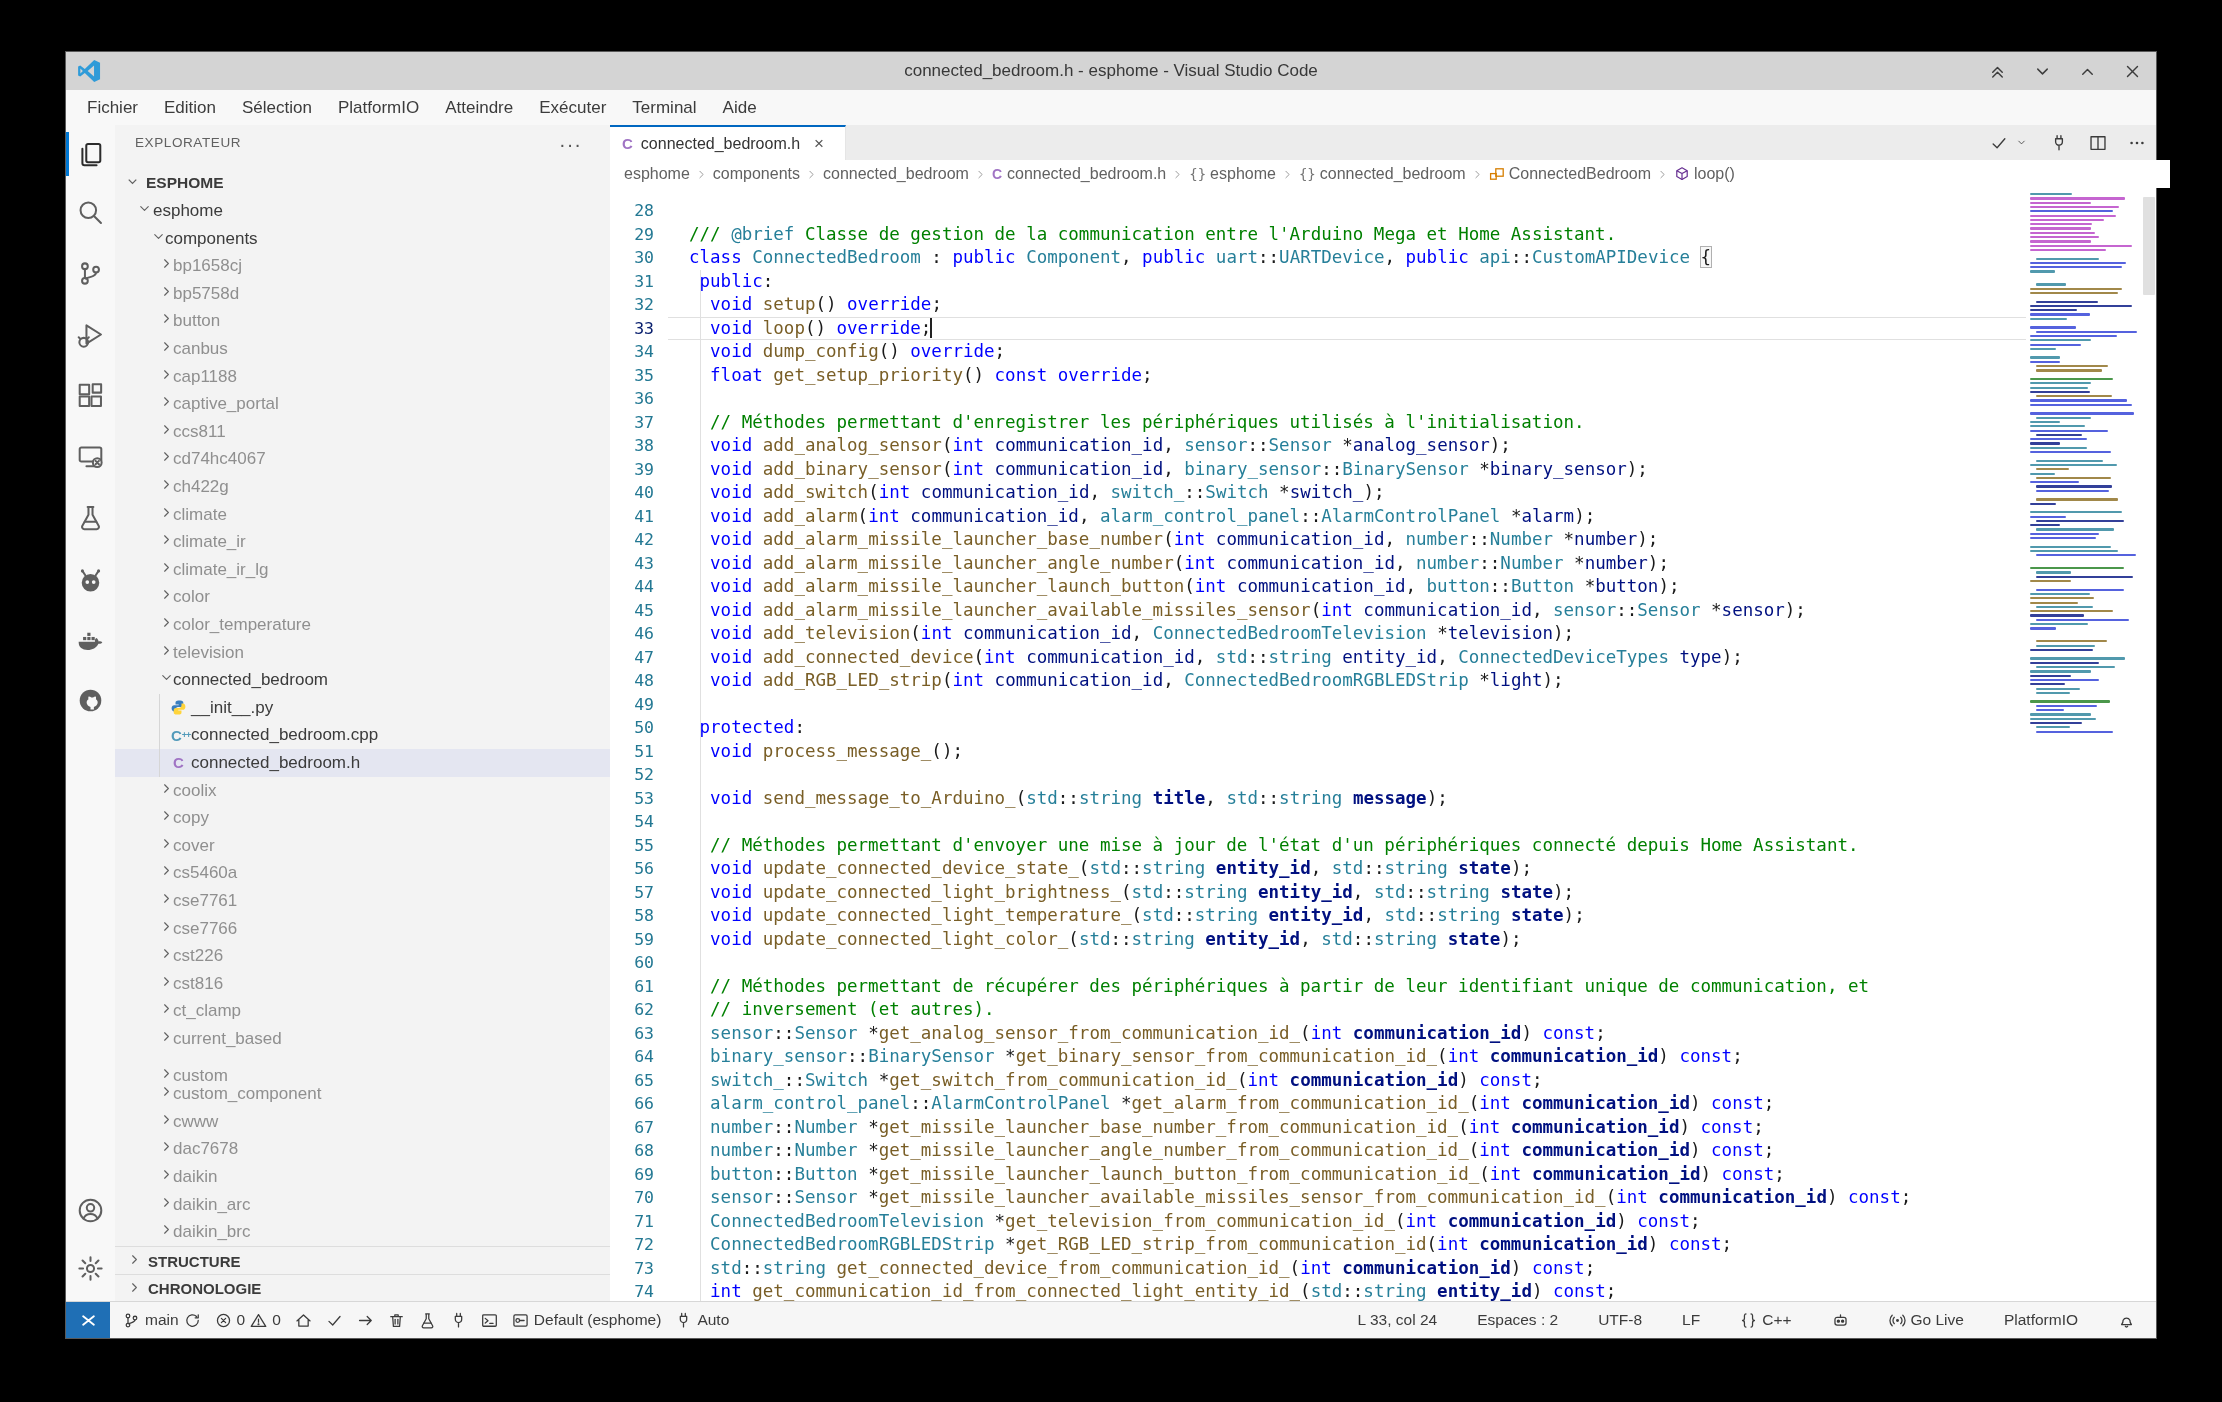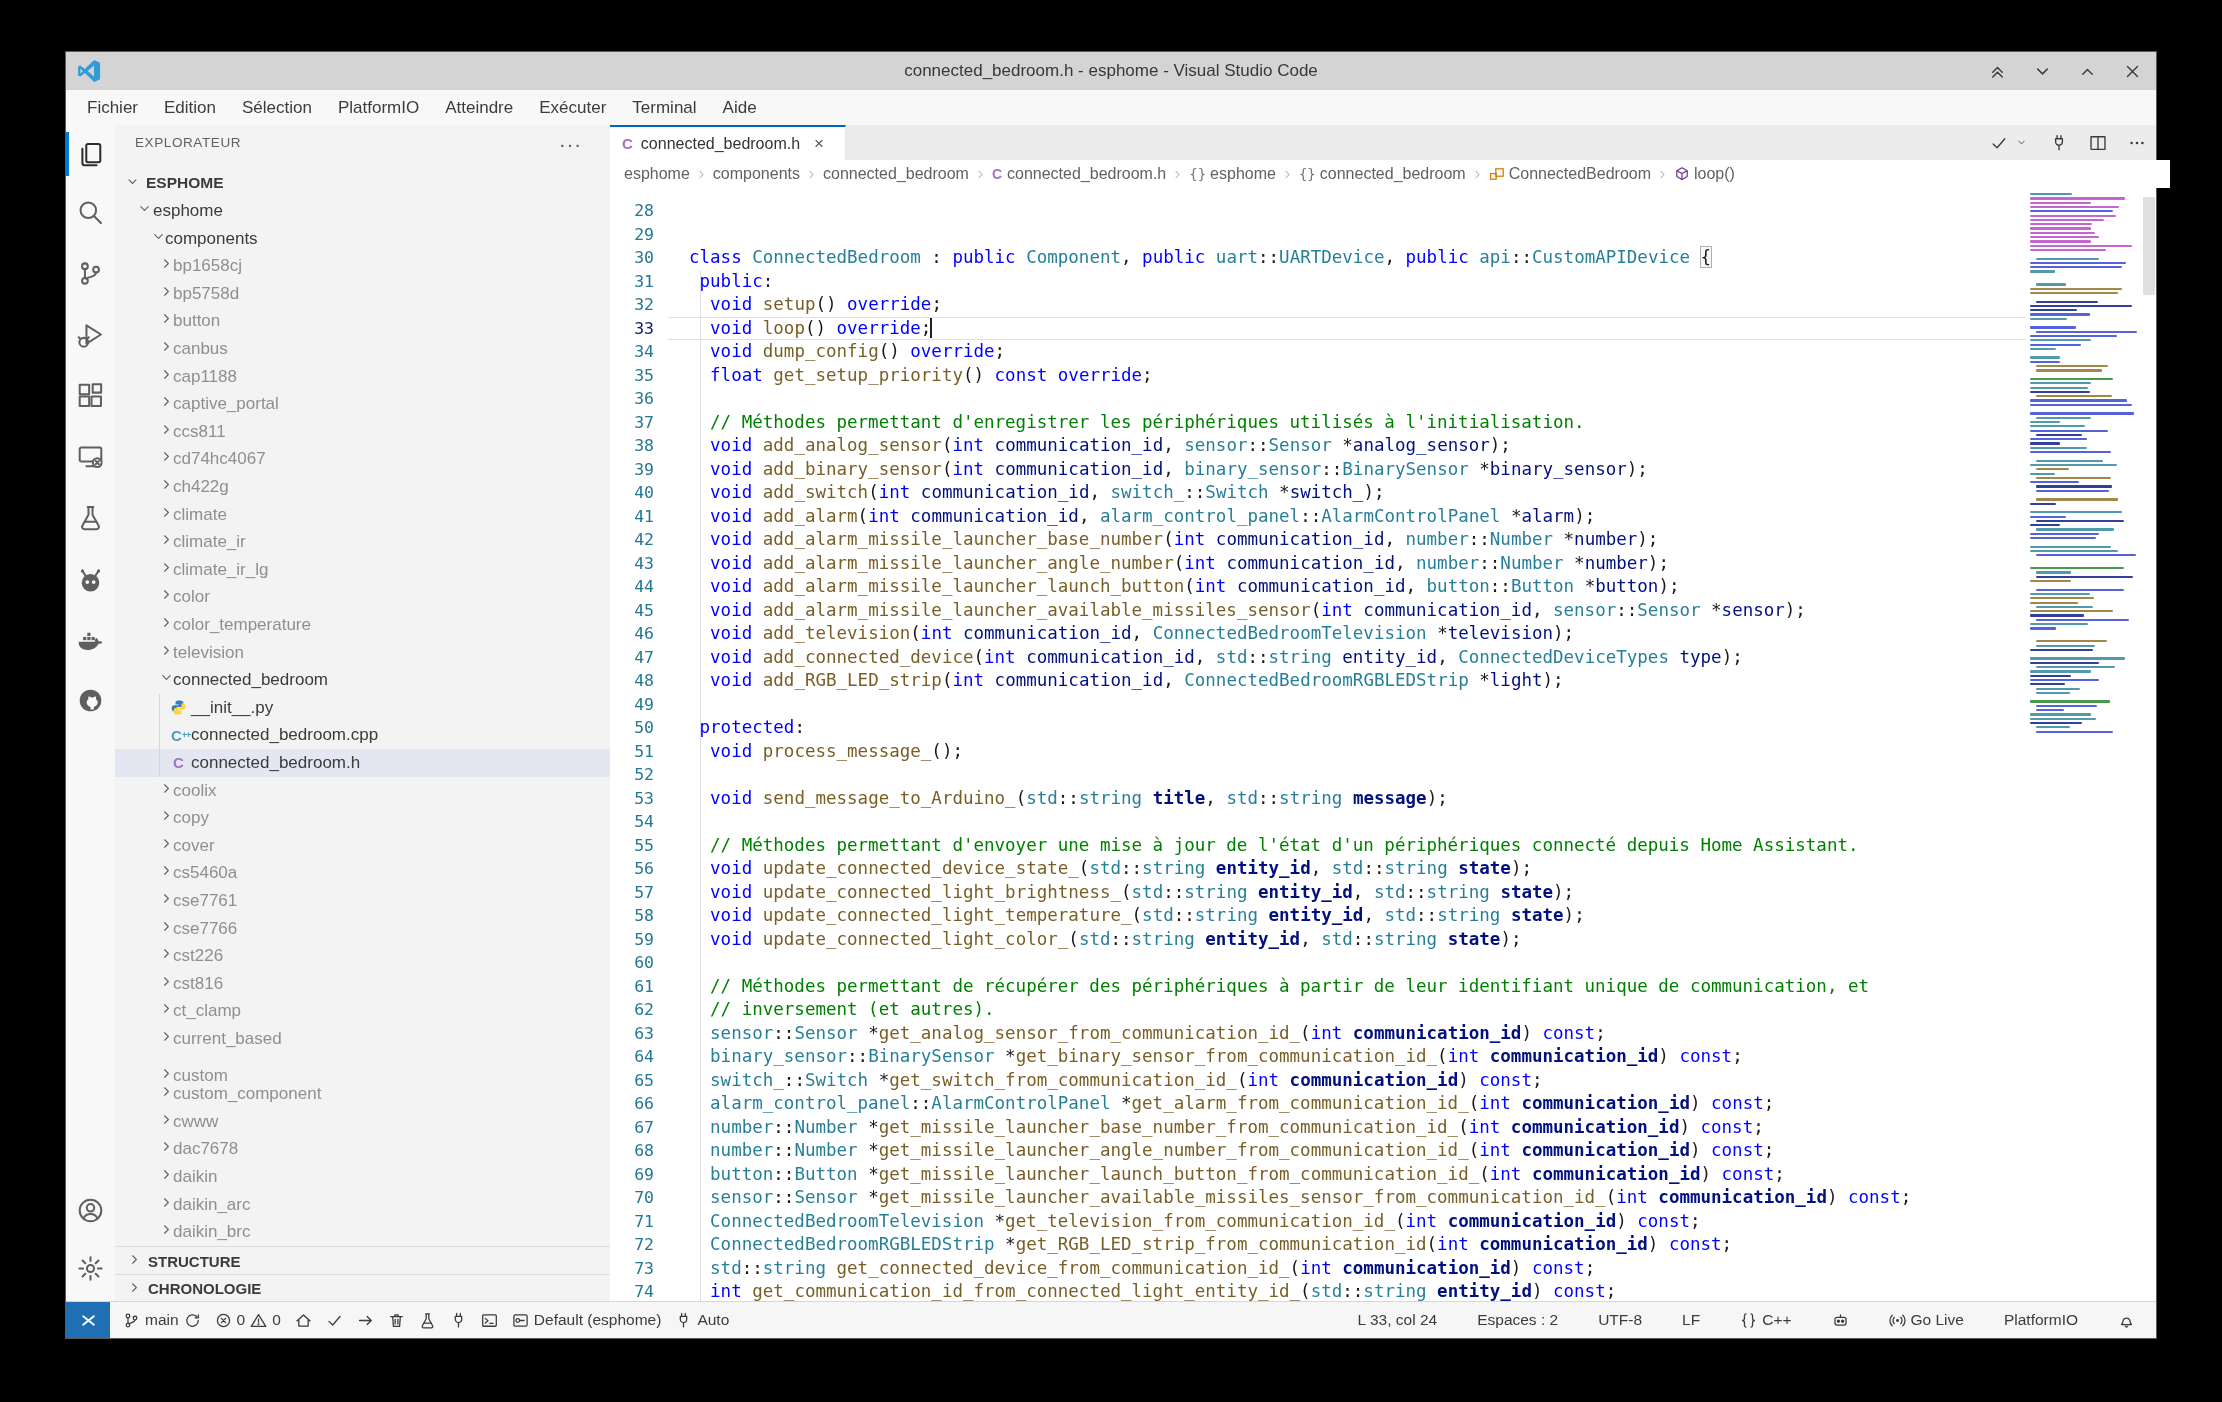--- a/index.html
+++ b/index.html
@@ -635,20 +635,21 @@
             </span>
             <span>loop()</span>
           </span>
         </div>
       <div class="code-area" id="code-area">
           <div class="cur-line" style="top:128.5px"></div>
           <div class="indent-guide" style="left:89.5px;top:81.5px;height:1034px"></div>
           <div class="gutter-num" style="top:11px;left:0;width:44px">28</div>
           <div class="code-line" style="top:11px"></div>
           <div class="gutter-num" style="top:34.5px;left:0;width:44px">29</div>
+          <div class="code-line" style="top:34.5px"><span class="tk-c">/// </span><span class="tk-d">@brief</span><span class="tk-c"> Classe de gestion de la communication entre l'Arduino Mega et Home Assistant.</span></div>
           <div class="gutter-num" style="top:58px;left:0;width:44px">30</div>
           <div class="code-line" style="top:58px"><span class="tk-k">class</span><span class="tk-p"> </span><span class="tk-t">ConnectedBedroom</span><span class="tk-p"> : </span><span class="tk-k">public</span><span class="tk-p"> </span><span class="tk-t">Component</span><span class="tk-p">, </span><span class="tk-k">public</span><span class="tk-p"> </span><span class="tk-t">uart</span><span class="tk-p">::</span><span class="tk-t">UARTDevice</span><span class="tk-p">, </span><span class="tk-k">public</span><span class="tk-p"> </span><span class="tk-t">api</span><span class="tk-p">::</span><span class="tk-t">CustomAPIDevice</span><span class="tk-p"> </span><span class="tk-x">{</span></div>
           <div class="gutter-num" style="top:81.5px;left:0;width:44px">31</div>
           <div class="code-line" style="top:81.5px"><span class="tk-p"> </span><span class="tk-k">public</span><span class="tk-p">:</span></div>
           <div class="gutter-num" style="top:105px;left:0;width:44px">32</div>
           <div class="code-line" style="top:105px"><span class="tk-p">  </span><span class="tk-k">void</span><span class="tk-p"> </span><span class="tk-f">setup</span><span class="tk-p">() </span><span class="tk-k">override</span><span class="tk-p">;</span></div>
           <div class="gutter-num cur" style="top:128.5px;left:0;width:44px">33</div>
           <div class="code-line" style="top:128.5px"><span class="tk-p">  </span><span class="tk-k">void</span><span class="tk-p"> </span><span class="tk-f">loop</span><span class="tk-p">() </span><span class="tk-k">override</span><span class="tk-p">;</span><span class="cursor"></span></div>
           <div class="gutter-num" style="top:152px;left:0;width:44px">34</div>
           <div class="code-line" style="top:152px"><span class="tk-p">  </span><span class="tk-k">void</span><span class="tk-p"> </span><span class="tk-f">dump_config</span><span class="tk-p">() </span><span class="tk-k">override</span><span class="tk-p">;</span></div>

